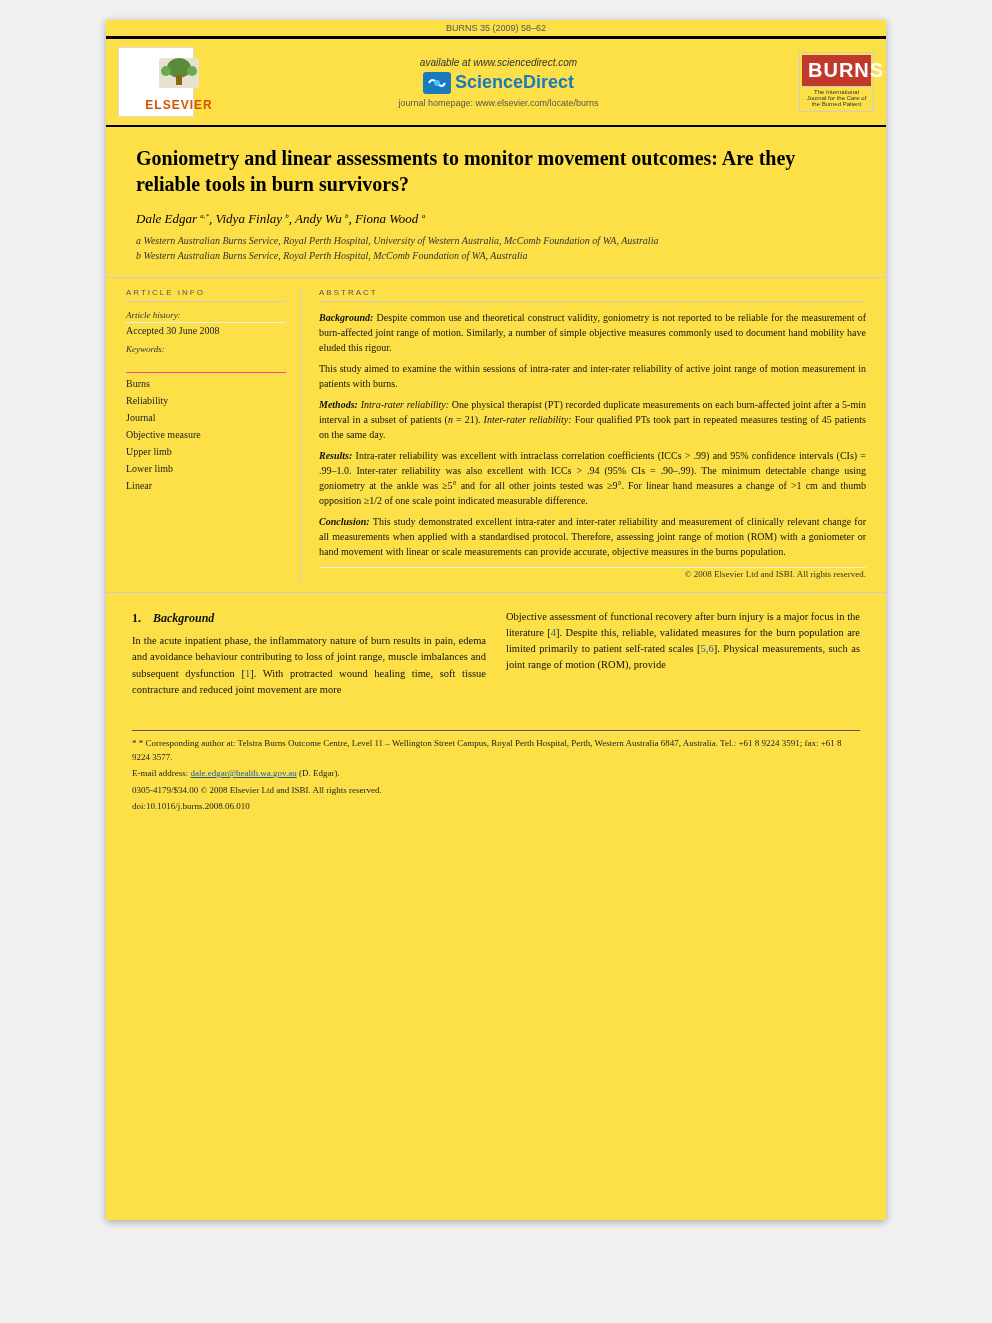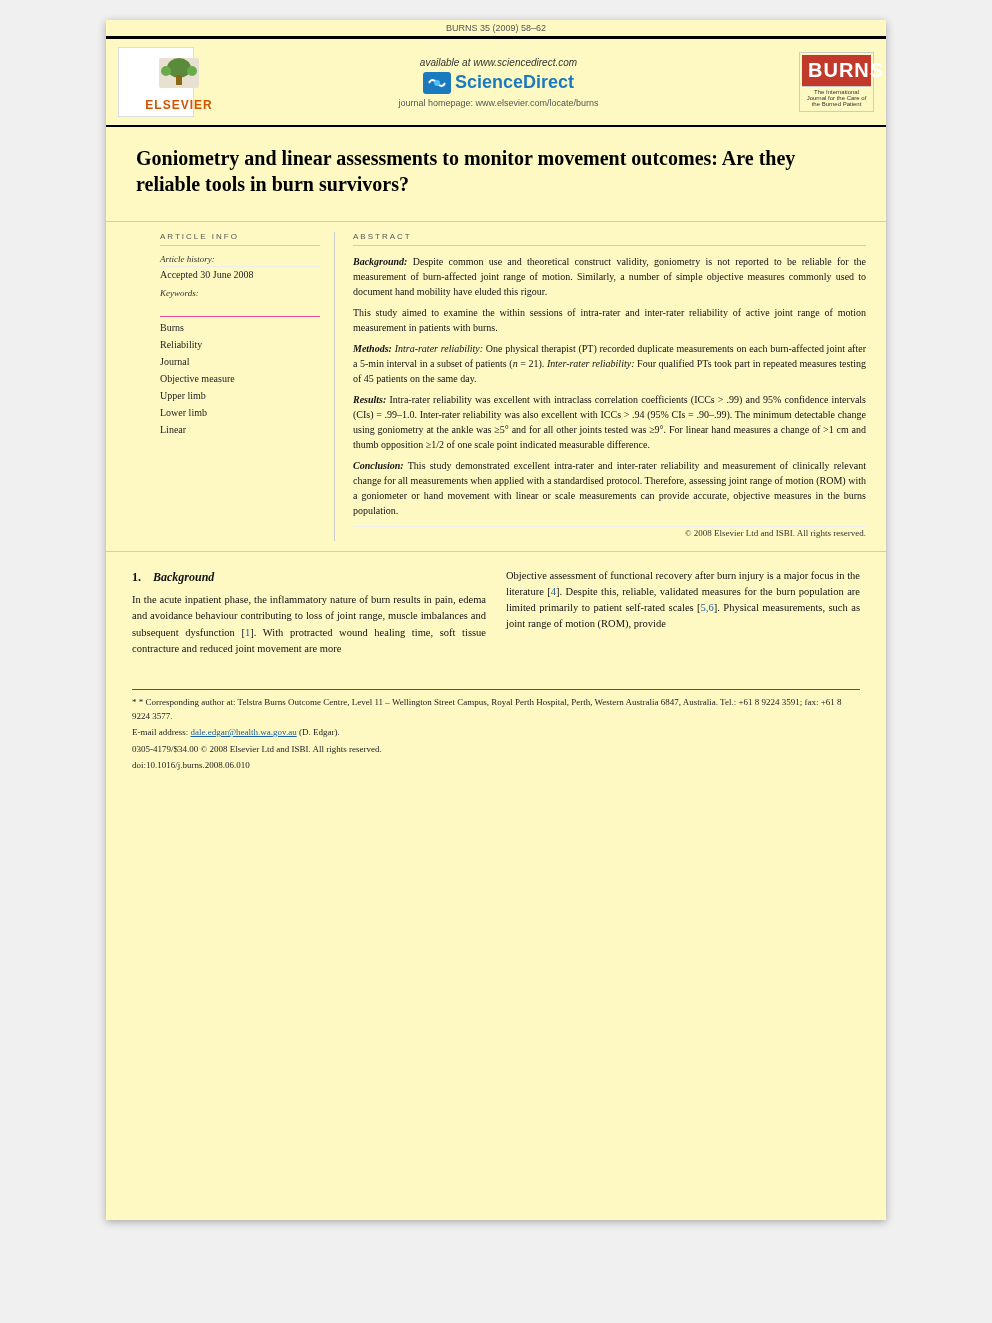--- a/index.html
+++ b/index.html
@@ -4,21 +4,21 @@
   <style>
     * { margin: 0; padding: 0; box-sizing: border-box; }
     body {
       background: #f0f0f0;
       font-family: "Times New Roman", Times, serif;
       display: flex;
       justify-content: center;
       padding: 20px;
     }
     .page {
-      background: #fef9c3;
+      background: #fde047;
       width: 780px;
       min-height: 1200px;
       padding: 0;
       box-shadow: 0 2px 8px rgba(0,0,0,0.3);
     }
     
     .journal-header {
       display: flex;
       align-items: center;
       border-bottom: 2px solid #000;
@@ -149,21 +149,20 @@
       display: flex;
       padding: 10px 20px;
       gap: 18px;
       border-bottom: 1px solid #ccc;
     }
     .article-info-col {
       width: 175px;
       flex-shrink: 0;
       border-right: 1px solid #ccc;
       padding-right: 14px;
-      margin-left: 34px;
     }
     .abstract-col {
       flex: 1;
     }
     .col-heading {
       font-family: Arial, sans-serif;
       font-size: 8px;
       letter-spacing: 2px;
       color: #555;
       text-transform: uppercase;
@@ -308,20 +307,27 @@
     </div>
 
     <div class="burns-logo-box">
       <div class="burns-logo-inner">BURNS</div>
       <div class="burns-subtitle">The International Journal for the Care of the Burned Patient</div>
     </div>
   </div>
 
   <div class="article-title-section">
     <div class="article-title">Goniometry and linear assessments to monitor movement outcomes: Are they reliable tools in burn survivors?</div>
+    <div class="authors">
+      <em><span>Dale Edgar</span> <sup>a,*</sup>, <span>Vidya Finlay</span> <sup>b</sup>, <span>Andy Wu</span> <sup>b</sup>, <span>Fiona Wood</span> <sup>a</sup></em>
+    </div>
+    <div class="affiliations">
+      <div>a Western Australian Burns Service, Royal Perth Hospital, University of Western Australia, McComb Foundation of WA, Australia</div>
+      <div>b Western Australian Burns Service, Royal Perth Hospital, McComb Foundation of WA, Australia</div>
+    </div>
   </div>
 
   <div class="two-col-section">
 
     <div class="article-info-col">
       <div class="col-heading">ARTICLE INFO</div>
 
       <div class="info-label">Article history:</div>
       <div class="info-value">Accepted 30 June 2008</div>
 

